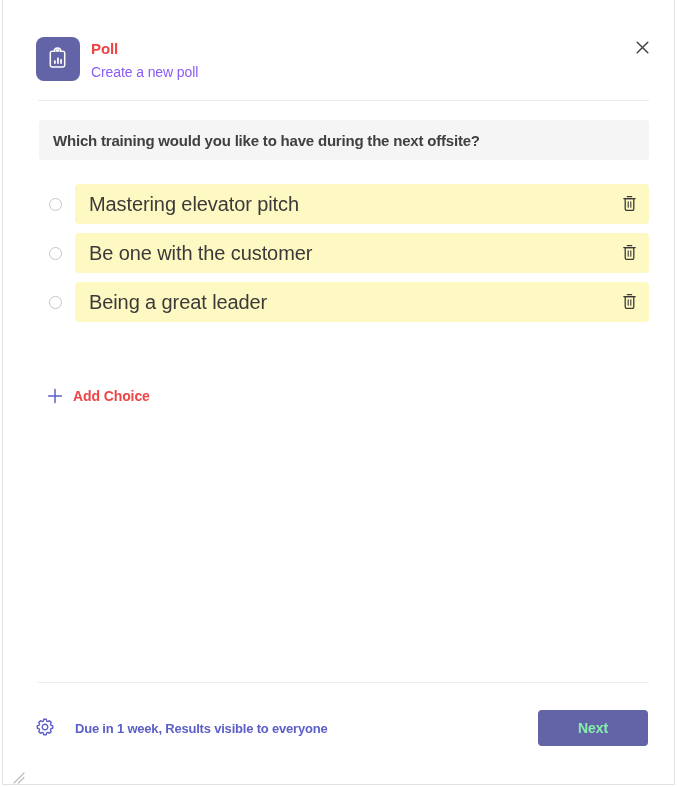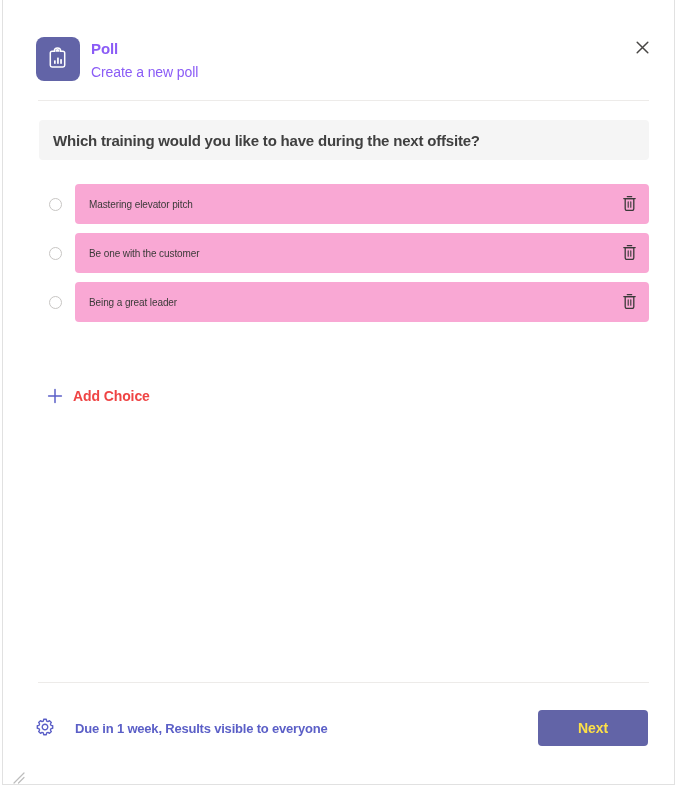--- a/index.html
+++ b/index.html
@@ -50,21 +50,21 @@
   .app-icon svg { display: block; }
 
   .header-text {
     position: absolute;
     left: 88px;
     top: 39px;
   }
   .app-title {
     font-size: 15px;
     font-weight: bold;
-    color: #8b5cf6;
+    color: #ef4444;
     line-height: 20px;
     letter-spacing: -0.1px;
   }
   .app-subtitle {
     font-size: 14px;
     font-weight: normal;
     color: #8b5cf6;
     line-height: 20px;
     margin-top: 3px;
     letter-spacing: -0.1px;
@@ -140,27 +140,27 @@
     box-sizing: border-box;
     cursor: pointer;
     background: #ffffff;
   }
   .choice-field {
     position: absolute;
     left: 36px;
     top: 0;
     width: 574px;
     height: 40px;
-    background: #f9a8d4;
+    background: #fef9c3;
     border-radius: 4px;
     box-sizing: border-box;
     display: flex;
     align-items: center;
     padding: 0 44px 0 14px;
-    font-size: 10px;
+    font-size: 20px;
     color: #3b3a39;
     letter-spacing: -0.1px;
     cursor: text;
   }
   .delete-btn {
     position: absolute;
     right: 8px;
     top: 9px;
     width: 24px;
     height: 24px;
@@ -223,21 +223,21 @@
   }
   .next-btn {
     position: absolute;
     left: 535px;
     top: 710px;
     width: 110px;
     height: 36px;
     background: #6264a7;
     border: none;
     border-radius: 4px;
-    color: #fde047;
+    color: #86efac;
     font-family: "Liberation Sans", sans-serif;
     font-size: 14px;
     font-weight: bold;
     letter-spacing: -0.1px;
     cursor: pointer;
   }
 
   .resize-grip {
     position: absolute;
     left: 10px;

